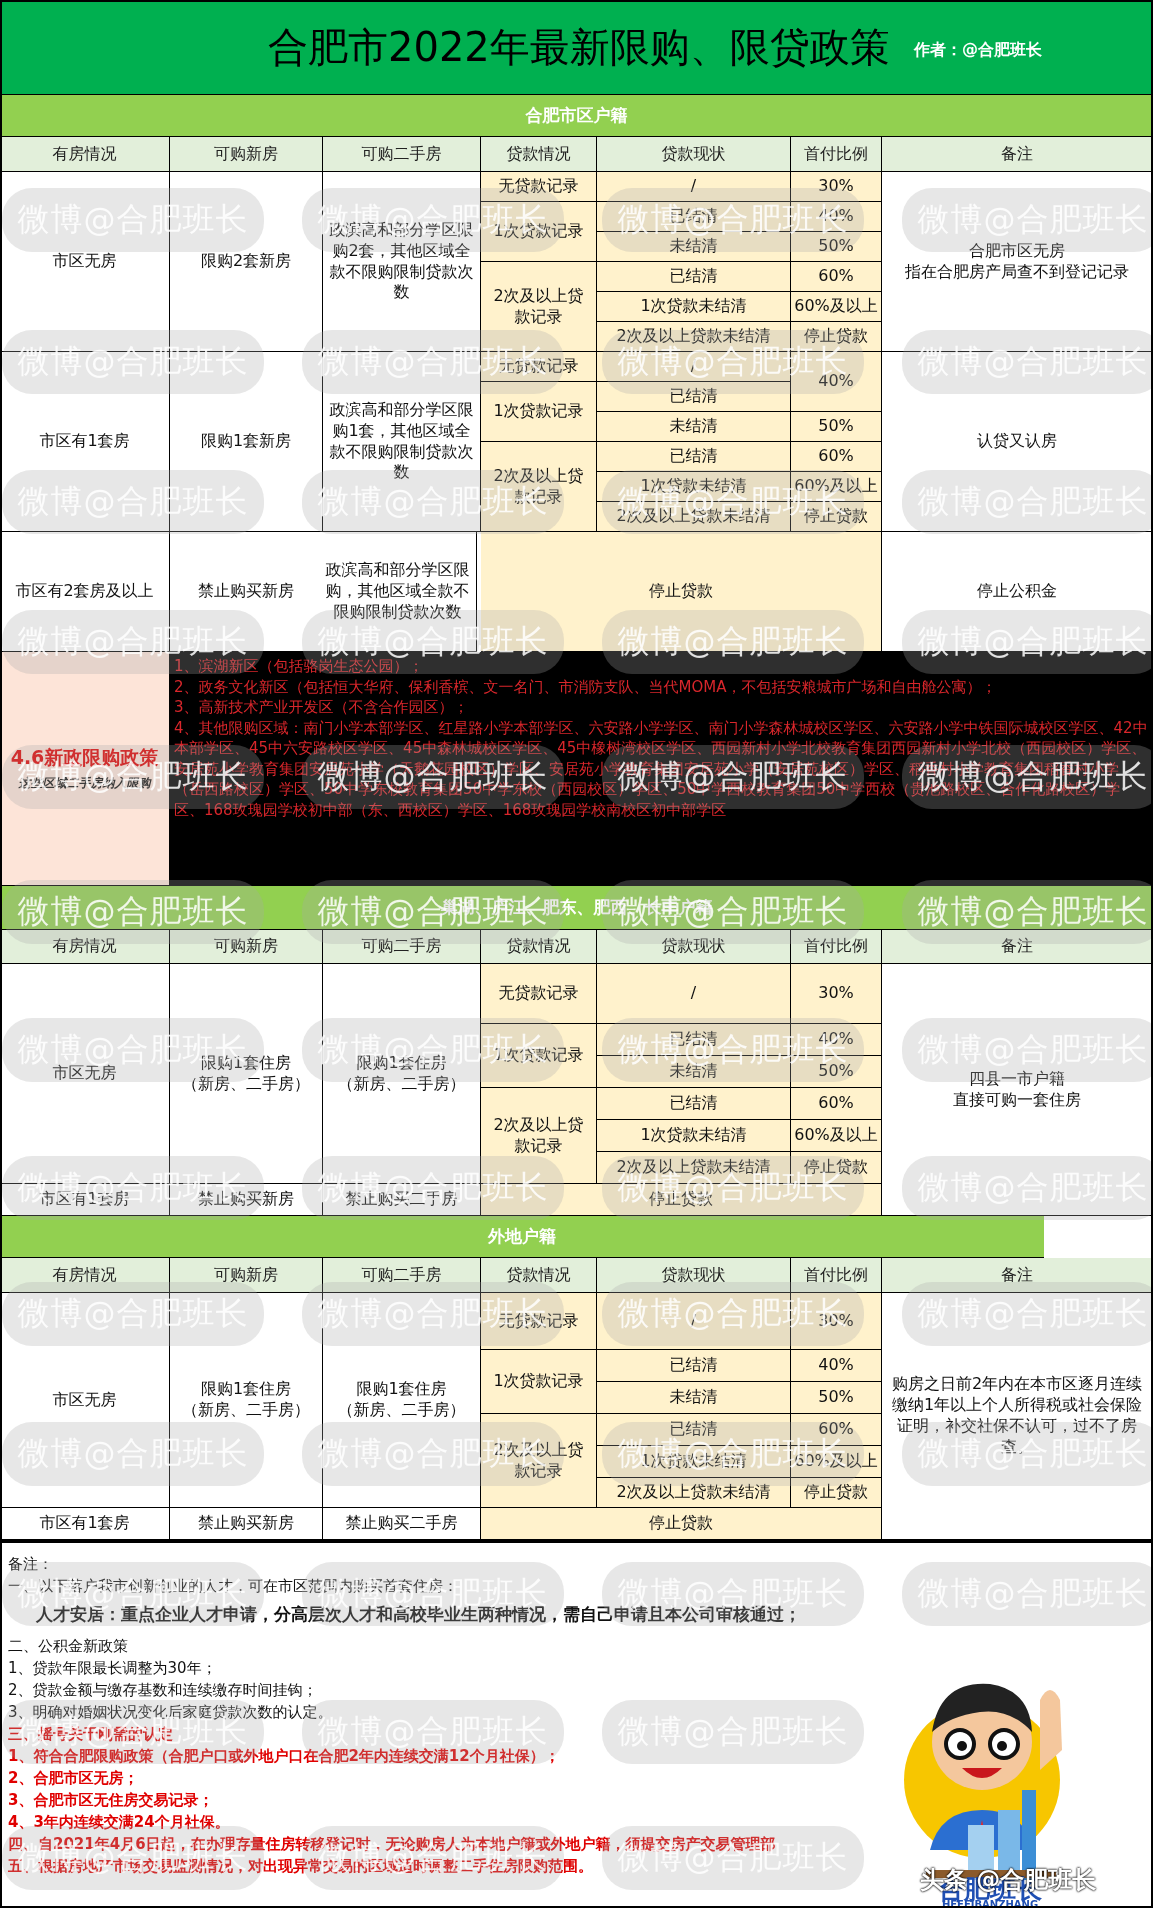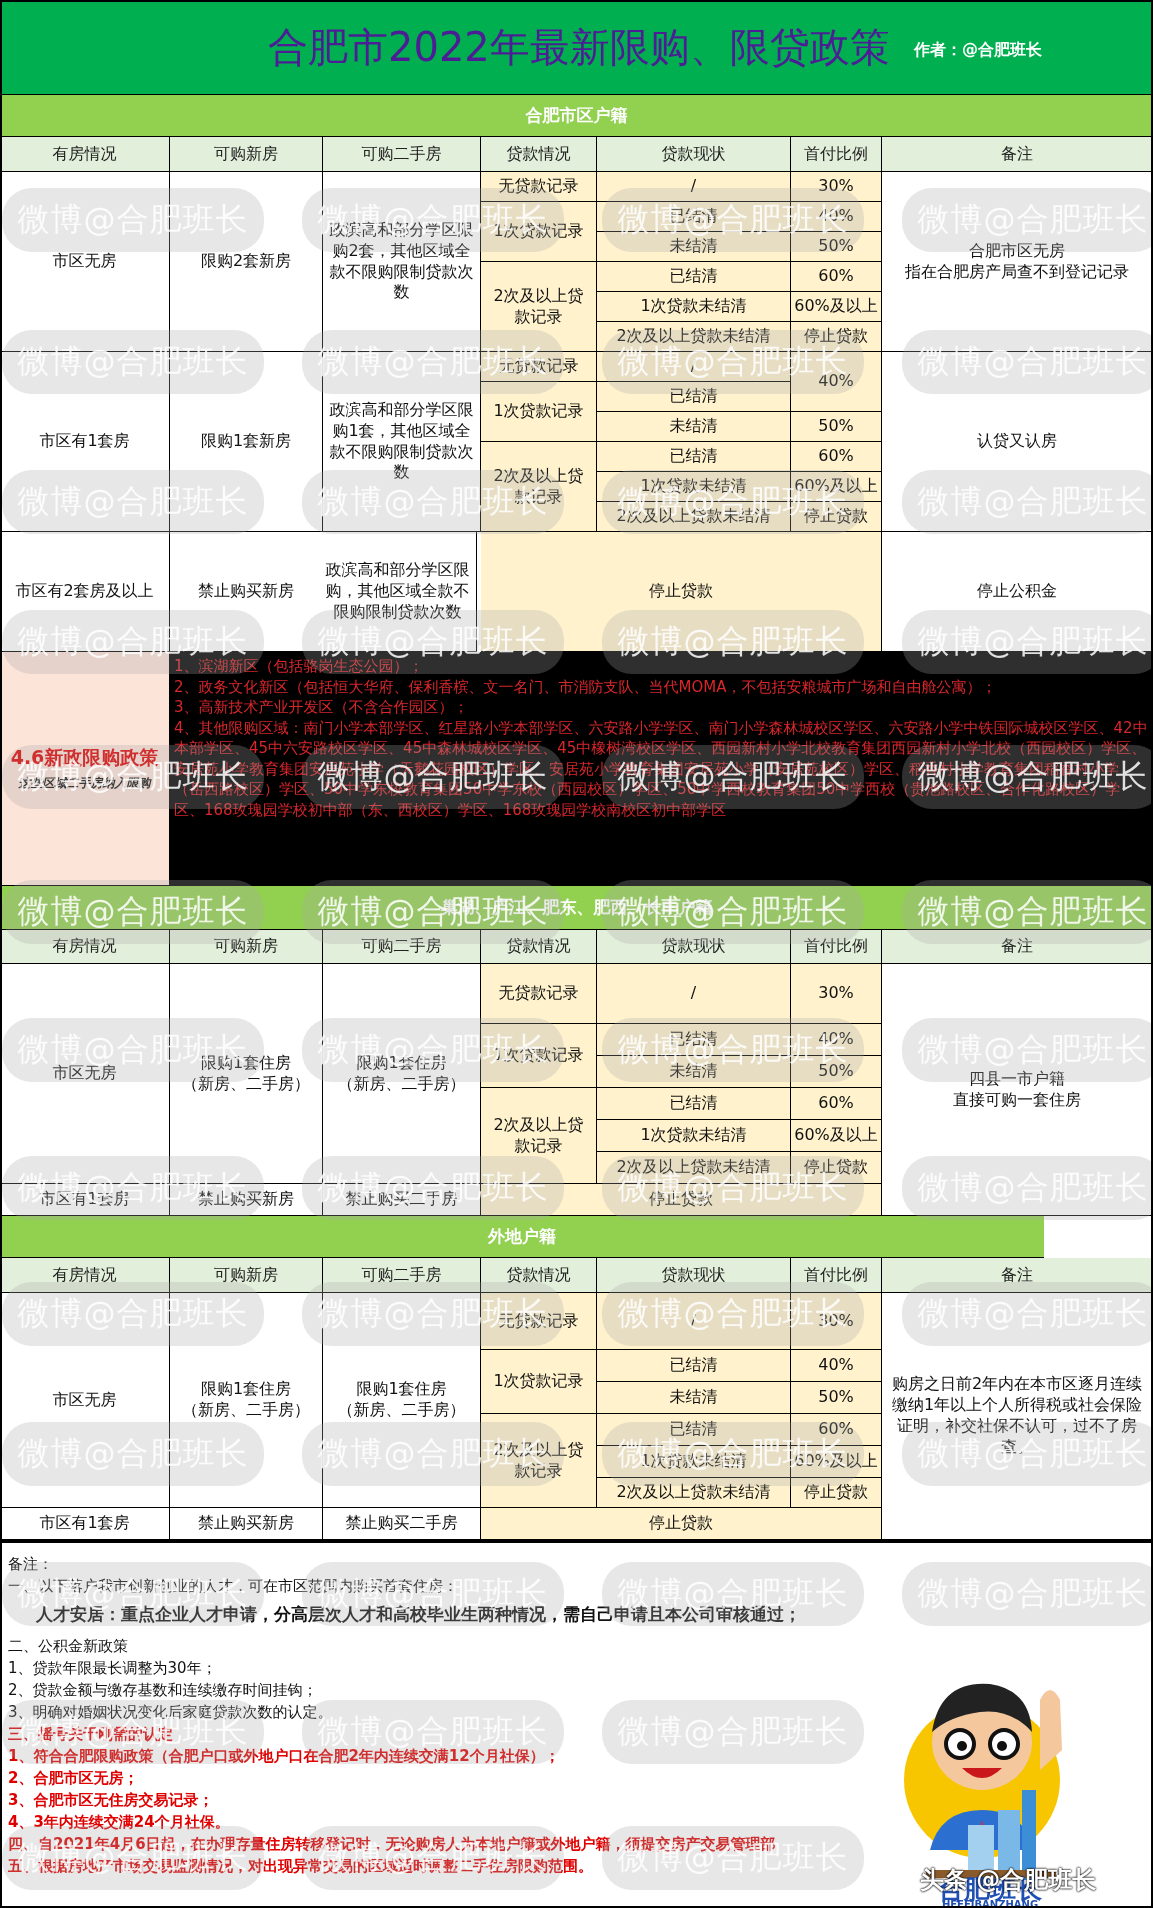--- a/index.html
+++ b/index.html
@@ -21,21 +21,21 @@
   .red { color: #e00000; font-weight: bold; }
   .bold-black { font-weight: bold; font-size: 17px; padding-left: 28px; margin: 6px 0 10px; }
   .wm { position: absolute; width: 262px; height: 64px; border-radius: 30px; background: rgba(170,170,170,0.28);
         color: rgba(255,255,255,0.85); font-size: 32px; display: flex; align-items: center; justify-content: center; pointer-events: none; letter-spacing: 1px; }
   .frame { position:absolute; left:0; top:0; width:1153px; height:1908px; border:2px solid #000; pointer-events:none; }
 </style>
 </head>
 <body>
 
 <div class="abs band-title" style="left:0;top:0;width:1153px;height:95px;border-bottom:1px solid #000;">
-  <div class="abs" style="left:268px;top:20px;font-size:40px;color:#4c1d95;white-space:nowrap;">合肥市2022年最新限购、限贷政策</div>
+  <div class="abs" style="left:268px;top:20px;font-size:40px;color:#000000;white-space:nowrap;">合肥市2022年最新限购、限贷政策</div>
   <div class="abs" style="left:914px;top:40px;font-size:16px;color:#fff;white-space:nowrap;font-weight:bold;">作者：@合肥班长</div>
 </div>
 
 <div class="abs band-sec" style="left:0;top:95px;width:1153px;height:42px;">合肥市区户籍</div>
 
 <div>
   <div class="cell hdr" style="left:0;top:137px;width:170px;height:35px;">有房情况</div>
   <div class="cell hdr" style="left:170px;top:137px;width:153px;height:35px;">可购新房</div>
   <div class="cell hdr" style="left:323px;top:137px;width:158px;height:35px;">可购二手房</div>
   <div class="cell hdr" style="left:481px;top:137px;width:116px;height:35px;">贷款情况</div>

